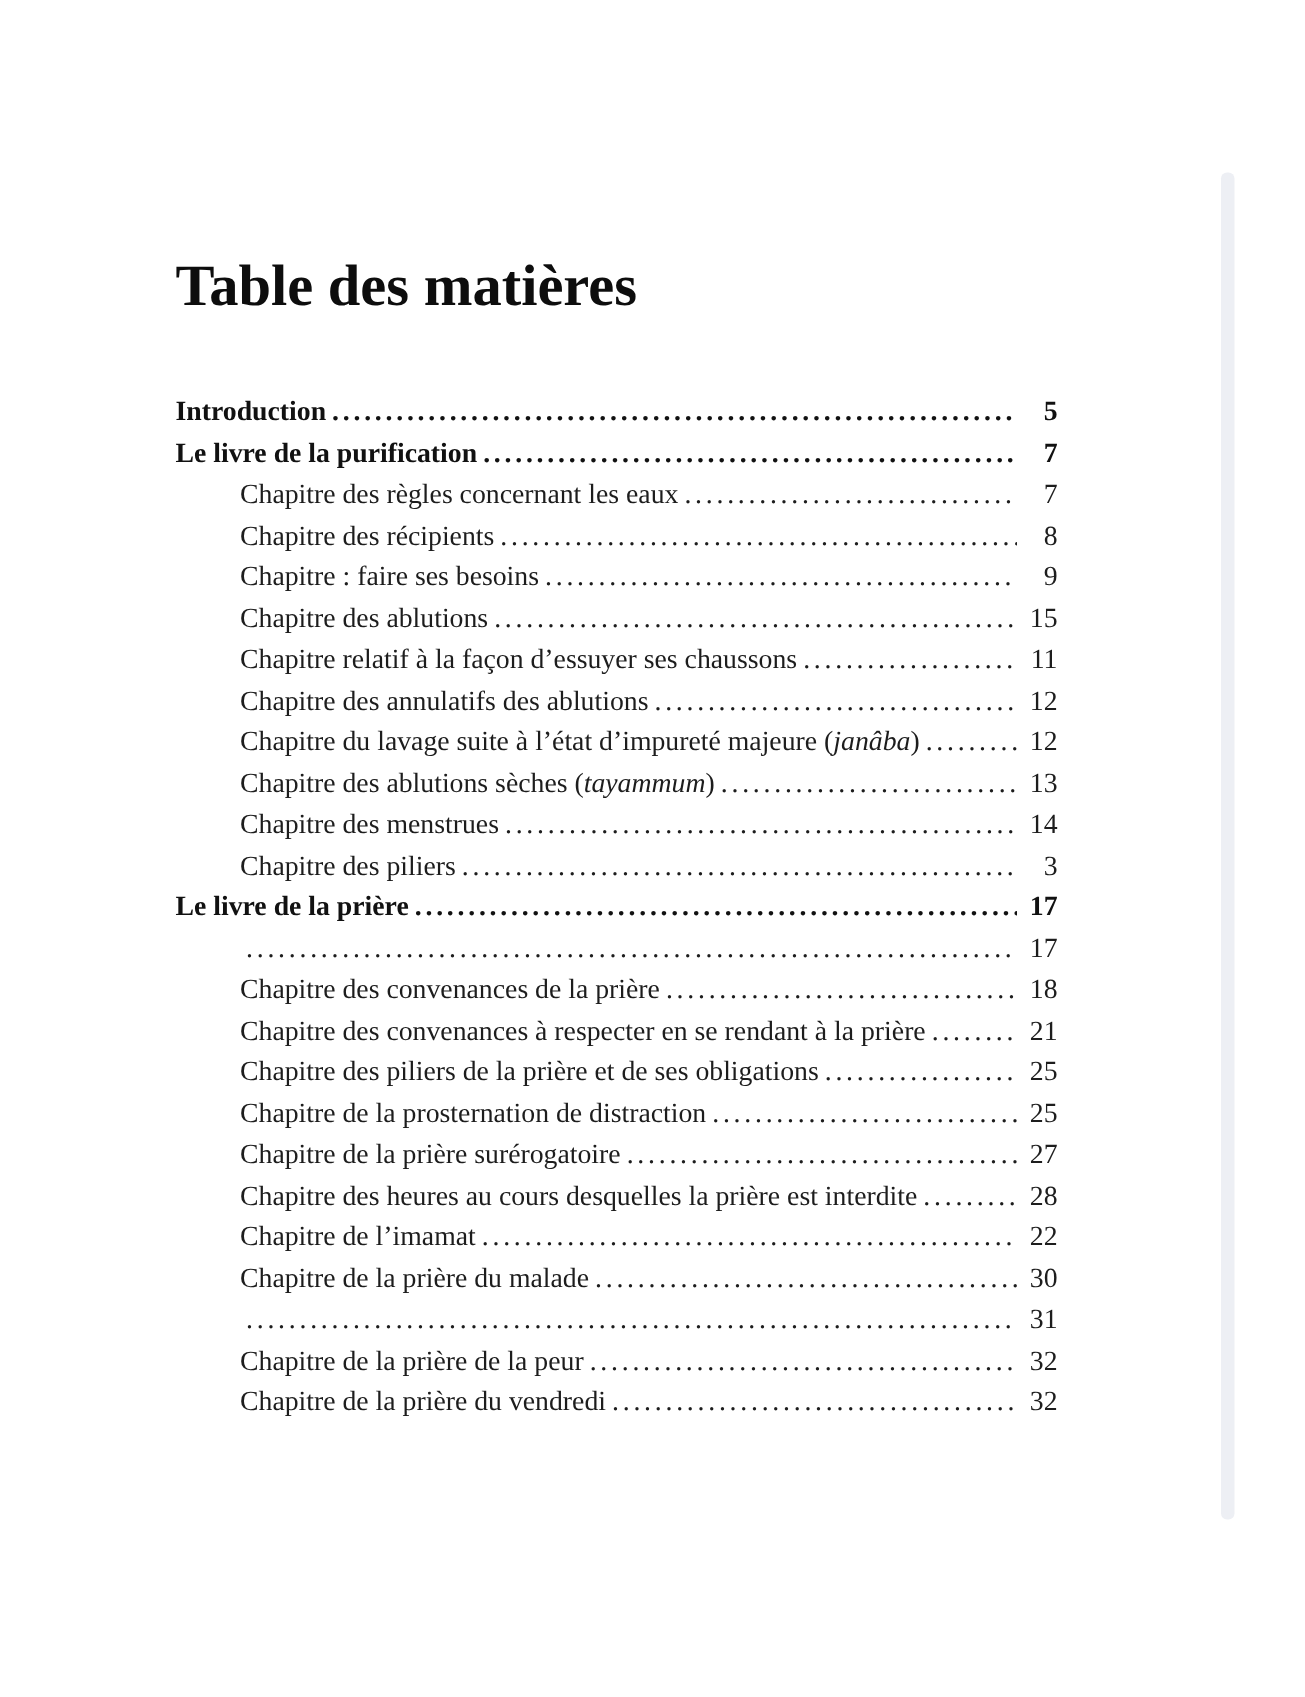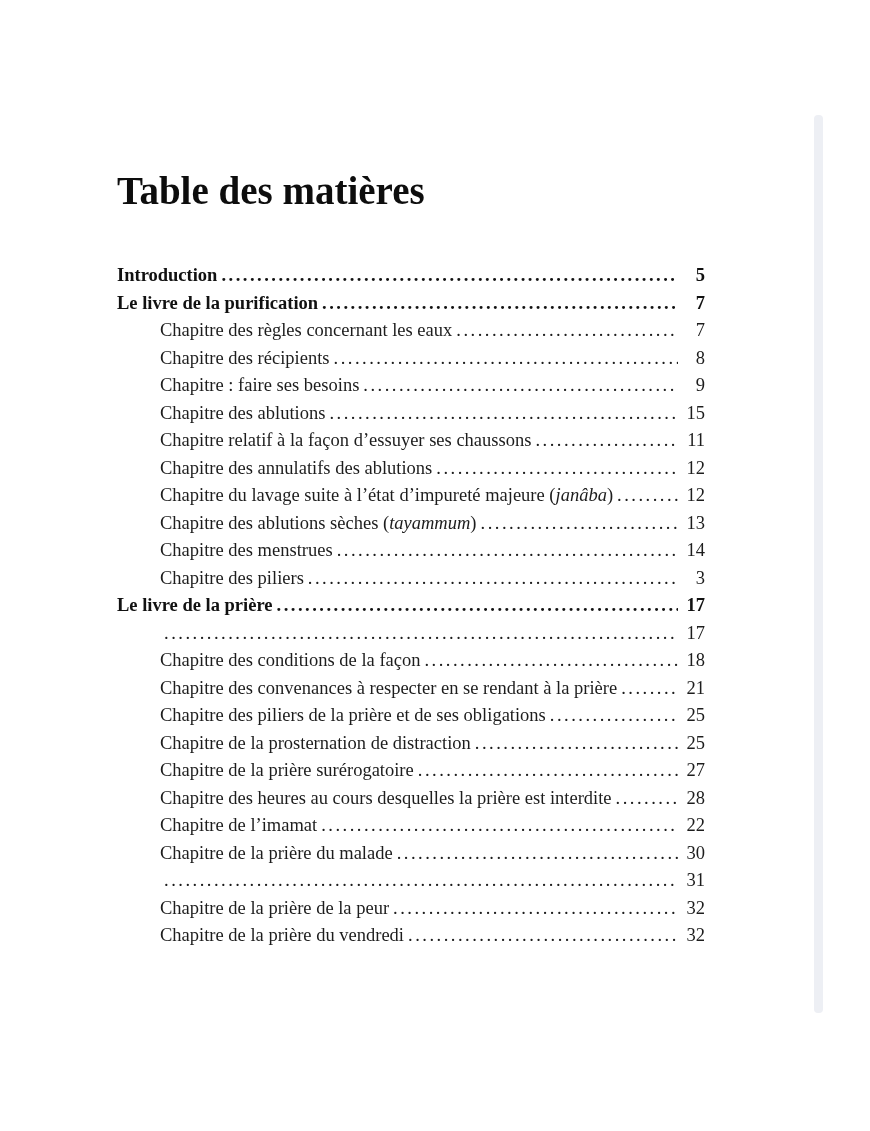--- a/index.html
+++ b/index.html
@@ -113,21 +113,21 @@
       <div class="row bold">
         <span class="label">Le livre de la prière</span>
         <span class="dots"></span>
         <span class="pagenum">17</span>
       </div>
       <div class="row indent">
         <span class="dots"></span>
         <span class="pagenum">17</span>
       </div>
       <div class="row indent">
-        <span class="label">Chapitre des conditions de la façon</span>
+        <span class="label">Chapitre des convenances de la prière</span>
         <span class="dots"></span>
         <span class="pagenum">18</span>
       </div>
       <div class="row indent">
         <span class="label">Chapitre des convenances à respecter en se rendant à la prière</span>
         <span class="dots"></span>
         <span class="pagenum">21</span>
       </div>
       <div class="row indent">
         <span class="label">Chapitre des piliers de la prière et de ses obligations</span>

